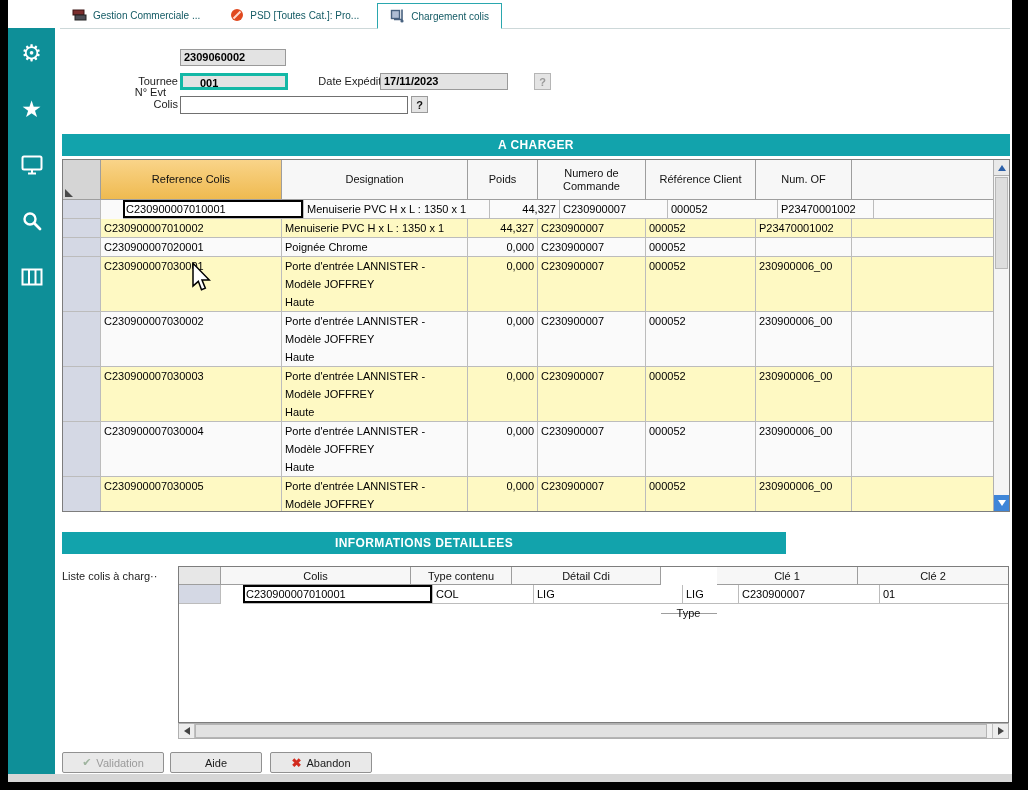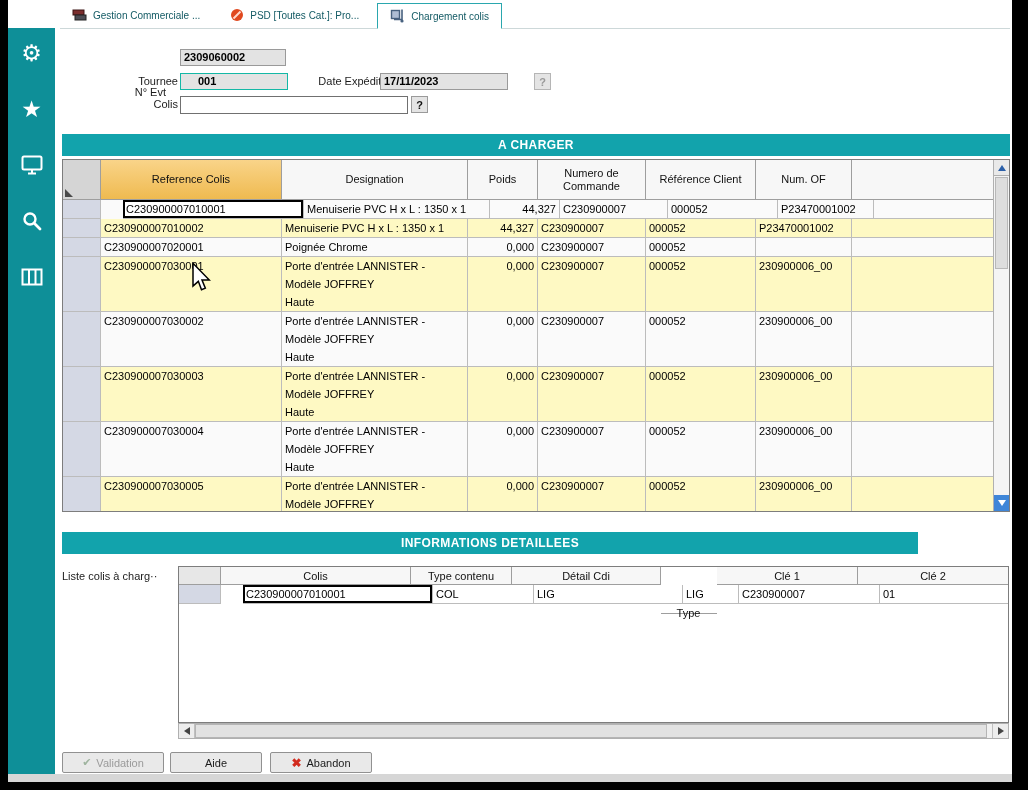--- a/index.html
+++ b/index.html
@@ -17,21 +17,21 @@
   .tabbar{position:absolute;left:52px;top:3px;right:2px;height:26px;display:flex;align-items:stretch;
     gap:6px;border-bottom:1px solid #cdd8d9;}
   .tab{display:flex;align-items:center;gap:6px;padding:0 12px;font-size:10px;color:#135a64;
     white-space:nowrap;cursor:pointer;background:#fff;text-align:center;}
   .tab.active{border:1px solid #2aa7ae;border-bottom-color:#fff;margin-bottom:-1px;z-index:2;}
 
   
   .label{position:absolute;font-size:11px;color:#1c1c1c;text-align:right;line-height:17px;}
   .valuebox{position:absolute;height:17px;background:#e3e3e3;border:1px solid #9a9a9a;
     font-size:11px;font-weight:bold;line-height:15px;padding:0 3px;color:#000;overflow:hidden;}
-  .valuebox.flat{border:1px solid #14b8a6;padding-left:17px;}
+  .valuebox.flat{border:3px solid #14b8a6;padding-left:17px;}
   .textinput{position:absolute;height:18px;border:1px solid #707070;font-size:11px;padding:0 3px;
     font-family:"Liberation Sans",sans-serif;background:#fff;}
   .helpbtn{position:absolute;width:17px;height:17px;background:#e4e4e4;border:1px solid #9a9a9a;
     font-size:11px;font-weight:bold;display:flex;align-items:center;justify-content:center;cursor:pointer;color:#111;}
   .helpbtn.dim{color:#9a9a9a;border-color:#b5b5b5;}
 
   
   .band{position:absolute;height:22px;background:#12a3ac;color:#fff;font-weight:bold;font-size:12px;
     display:flex;align-items:center;justify-content:center;letter-spacing:.4px;}
 
@@ -283,21 +283,21 @@
       <div class="vs-up">
           <div class="tri-up"></div>
         </div>
       <div class="vs-thumb"></div>
       <div class="vs-down">
           <div class="tri-down"></div>
         </div>
     </div>
   </div>
 
-  <div class="band" style="left:54px;top:532px;width:856px;">INFORMATIONS DETAILLEES</div>
+  <div class="band" style="left:54px;top:532px;width:724px;">INFORMATIONS DETAILLEES</div>
 
   <div class="listlabel">Liste colis à charg··</div>
 
   <div class="t2">
     <div class="hdr">
       <div class="hcell w2-sel"></div>
       <div class="hcell w2-colis">Colis</div>
       <div class="hcell w2-tc">Type contenu</div>
       <div class="hcell w2-dc">Détail Cdi</div>
       <div class="hcell w2-ty">Type</div>

